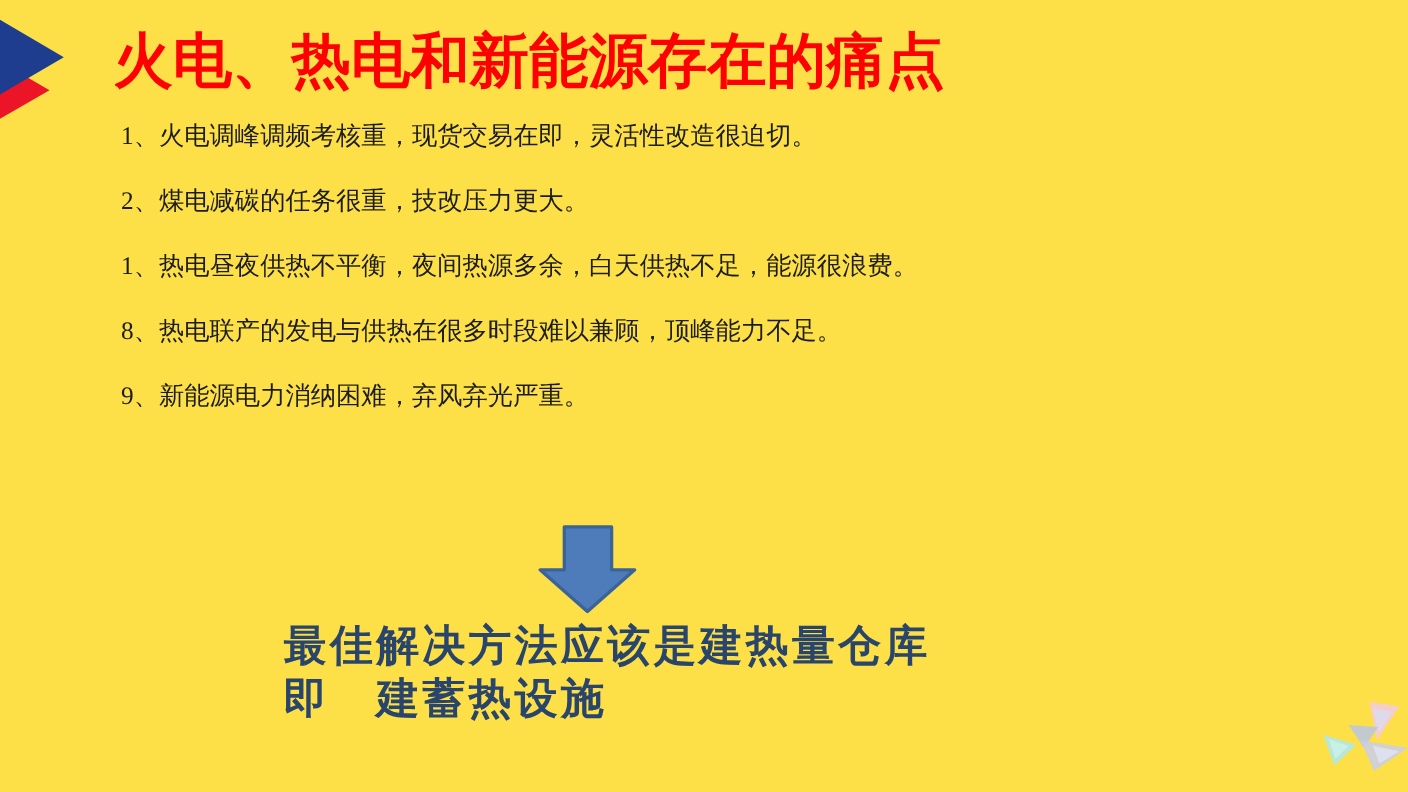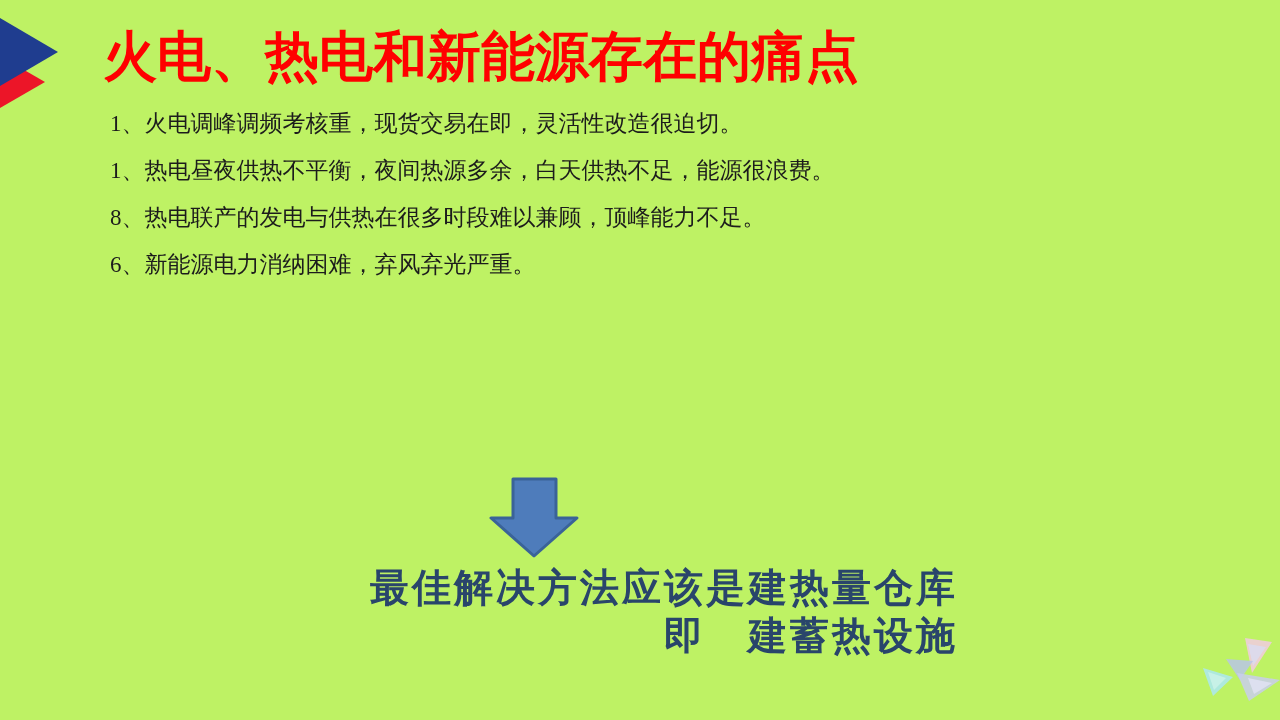--- a/index.html
+++ b/index.html
@@ -4,21 +4,21 @@
 <style>
   html, body {
     margin: 0;
     padding: 0;
     background: #ffffff;
   }
   .slide {
     position: relative;
     width: 1280px;
     height: 720px;
-    background: #bef264;
+    background: #fde047;
     overflow: hidden;
     font-family: "Liberation Sans", sans-serif;
   }
   .corner-deco {
     position: absolute;
     left: 0;
     top: 0;
     width: 70px;
     height: 120px;
   }
@@ -35,21 +35,21 @@
     color: #FF0000;
     white-space: nowrap;
   }
   .pain-list {
     position: absolute;
     left: 110px;
     top: 112px;
     width: 790px;
     display: flex;
     flex-direction: column;
-    row-gap: 24px;
+    row-gap: 36px;
   }
   .pain-item {
     font-family: "Liberation Serif", "DejaVu Serif", serif;
     font-size: 23px;
     line-height: 23px;
     color: #1C1C1C;
     white-space: nowrap;
   }
   .down-arrow {
     position: absolute;
@@ -65,21 +65,20 @@
     width: 700px;
     font-family: "Liberation Sans", "DejaVu Sans", sans-serif;
     font-size: 39px;
     font-weight: 700;
     line-height: 48px;
     letter-spacing: 3px;
     color: #29456B;
   }
   .conclusion .line {
     white-space: pre;
-    text-align: right;
   }
   .watermark {
     position: absolute;
     left: 1188px;
     top: 630px;
     width: 95px;
     height: 78px;
   }
 </style>
 </head>
@@ -89,23 +88,24 @@
 
   <svg class="corner-deco" viewBox="0 0 70 120" xmlns="http://www.w3.org/2000/svg">
     <polygon points="0,56 45,82 0,108" fill="#EC1528"></polygon>
     <polygon points="0,18 58,52 0,86" fill="#1F3D8F"></polygon>
   </svg>
 
   <h1 class="slide-title">火电、热电和新能源存在的痛点</h1>
 
   <div class="pain-list">
     <div class="pain-item">1、火电调峰调频考核重，现货交易在即，灵活性改造很迫切。</div>
+    <div class="pain-item">2、煤电减碳的任务很重，技改压力更大。</div>
     <div class="pain-item">1、热电昼夜供热不平衡，夜间热源多余，白天供热不足，能源很浪费。</div>
     <div class="pain-item">8、热电联产的发电与供热在很多时段难以兼顾，顶峰能力不足。</div>
-    <div class="pain-item">6、新能源电力消纳困难，弃风弃光严重。</div>
+    <div class="pain-item">9、新能源电力消纳困难，弃风弃光严重。</div>
   </div>
 
   <svg class="down-arrow" viewBox="0 0 94 82" xmlns="http://www.w3.org/2000/svg">
     <polygon points="26,2 69,2 69,41 90,41 47,79 4,41 26,41" fill="#4E7CBB" stroke="#3A6398" stroke-width="3" stroke-linejoin="round"></polygon>
   </svg>
 
   <div class="conclusion">
     <div class="line">最佳解决方法应该是建热量仓库</div>
     <div class="line">即　建蓄热设施</div>
   </div>

